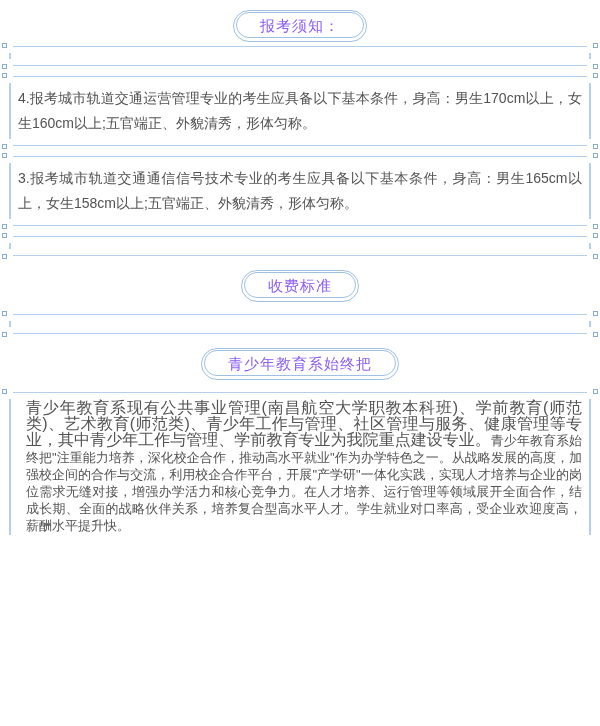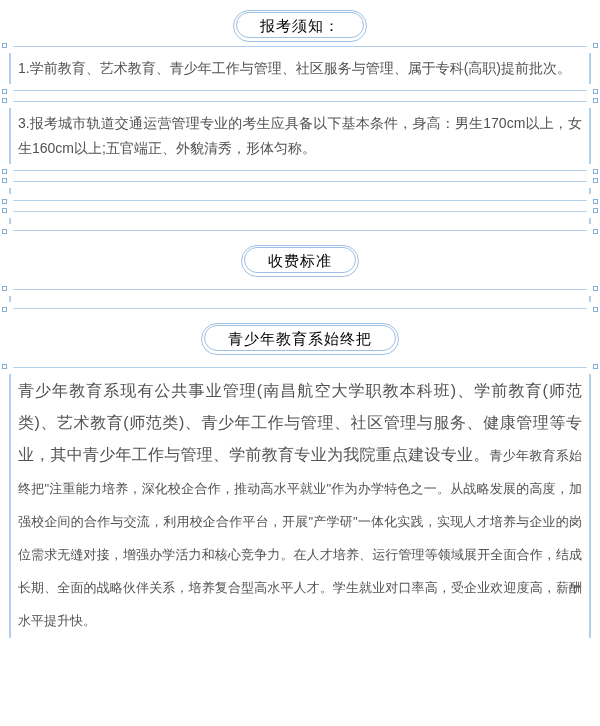--- a/index.html
+++ b/index.html
@@ -31,21 +31,21 @@
     content: "";
     position: absolute;
     left: 2px; right: 2px; top: 1px; bottom: 3px;
     border: 1px solid #9fc0e2;
     border-radius: 14px;
     pointer-events: none;
   }
   .pill-text {
     font-size: 15px;
     line-height: 20px;
-    color: #000000;
+    color: #8b5cf6;
     letter-spacing: 1px;
   }
 
   
   .tbox {
     position: relative;
     margin: 0 2px 10px;
     padding: 10px 16px;
     background: #ffffff;
   }
@@ -66,21 +66,21 @@
   .hd-bl { left: 0;  bottom: -3px; }
   .hd-br { right: 0; bottom: -3px; }
 
   .txt {
     margin: 0;
     font-size: 14px;
     line-height: 25px;
     color: #525252;
     text-align: justify;
   }
-  .tbox.dept .txt { line-height: 32px; }
+  .tbox.dept .txt { line-height: 16px; margin-left: 8px; }
   .lead { font-size: 16px; }
   .rest { font-size: 13px; }
 </style>
 </head>
 <body>
 
 <div class="page">
 
   <div class="pill-row first">
     <div class="pill">
@@ -90,44 +90,44 @@
 
   <div class="tbox">
     <i class="ln ln-top"></i>
     <i class="ln ln-bottom"></i>
     <i class="ln ln-left"></i>
     <i class="ln ln-right"></i>
     <i class="hd hd-tl"></i>
     <i class="hd hd-tr"></i>
     <i class="hd hd-bl"></i>
     <i class="hd hd-br"></i>
-    <p class="txt">1.学前教育、艺术教育、青少年工作与管理、社区服务与管理、属于专科(高职)提前批次。</p>
   </div>
 
   <div class="tbox">
     <i class="ln ln-top"></i>
     <i class="ln ln-bottom"></i>
     <i class="ln ln-left"></i>
     <i class="ln ln-right"></i>
     <i class="hd hd-tl"></i>
     <i class="hd hd-tr"></i>
     <i class="hd hd-bl"></i>
     <i class="hd hd-br"></i>
-    <p class="txt">3.报考城市轨道交通运营管理专业的考生应具备以下基本条件，身高：男生170cm以上，女生160cm以上;五官端正、外貌清秀，形体匀称。</p>
+    <p class="txt">4.报考城市轨道交通运营管理专业的考生应具备以下基本条件，身高：男生170cm以上，女生160cm以上;五官端正、外貌清秀，形体匀称。</p>
   </div>
 
   <div class="tbox">
     <i class="ln ln-top"></i>
     <i class="ln ln-bottom"></i>
     <i class="ln ln-left"></i>
     <i class="ln ln-right"></i>
     <i class="hd hd-tl"></i>
     <i class="hd hd-tr"></i>
     <i class="hd hd-bl"></i>
     <i class="hd hd-br"></i>
+    <p class="txt">3.报考城市轨道交通通信信号技术专业的考生应具备以下基本条件，身高：男生165cm以上，女生158cm以上;五官端正、外貌清秀，形体匀称。</p>
   </div>
 
   <div class="tbox">
     <i class="ln ln-top"></i>
     <i class="ln ln-bottom"></i>
     <i class="ln ln-left"></i>
     <i class="ln ln-right"></i>
     <i class="hd hd-tl"></i>
     <i class="hd hd-tr"></i>
     <i class="hd hd-bl"></i>

